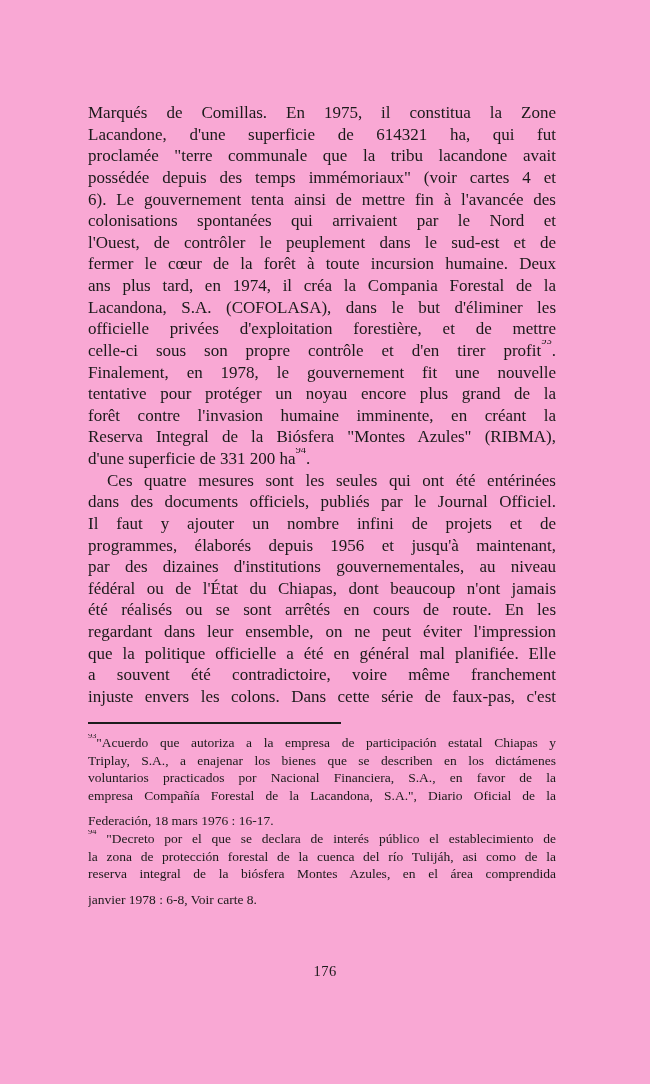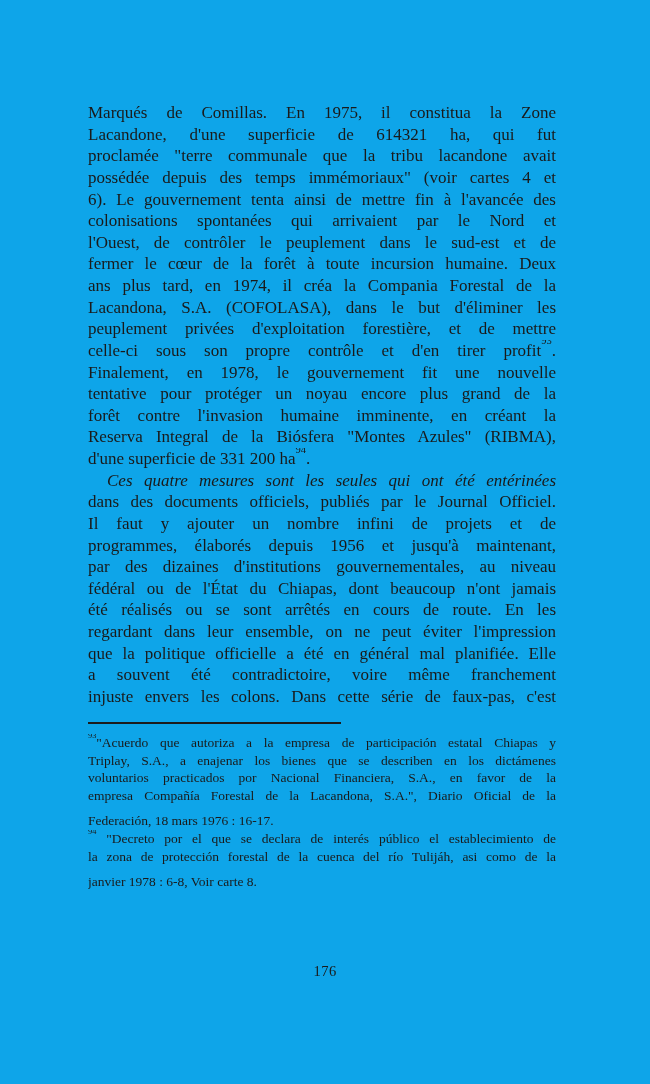--- a/index.html
+++ b/index.html
@@ -7,39 +7,39 @@
   body {
     position: relative;
     background: #fdfdfc;
     font-family: "Liberation Serif", "DejaVu Serif", serif;
     color: #1a1a1a;
     overflow: hidden;
   }
   .page {
     position: absolute;
     inset: 0;
-    background: #0ea5e9;
+    background: #f9a8d4;
   }
   .main-text {
     position: absolute;
     left: 88px;
     top: 102px;
     width: 468px;
     font-size: 17px;
   }
   .main-text .line {
     line-height: 21.63px;
     height: 21.63px;
     overflow: hidden;
     text-align: justify;
     text-align-last: justify;
     white-space: normal;
   }
   .line.lastline { text-align-last: left; }
-  .line.indent { text-indent: 19px; font-style: italic; }
+  .line.indent { text-indent: 19px; }
   .footnote-rule {
     position: absolute;
     left: 88px;
     top: 722px;
     width: 253px;
     height: 2px;
     background: #1c1c1c;
   }
   .footnotes {
     position: absolute;
@@ -83,21 +83,21 @@
         <div class="line">Marqués de Comillas. En 1975, il constitua la Zone</div>
         <div class="line">Lacandone, d'une superficie de 614321 ha, qui fut</div>
         <div class="line">proclamée "terre communale que la tribu lacandone avait</div>
         <div class="line">possédée depuis des temps immémoriaux" (voir cartes 4 et</div>
         <div class="line">6). Le gouvernement tenta ainsi de mettre fin à l'avancée des</div>
         <div class="line">colonisations spontanées qui arrivaient par le Nord et</div>
         <div class="line">l'Ouest, de contrôler le peuplement dans le sud-est et de</div>
         <div class="line">fermer le cœur de la forêt à toute incursion humaine. Deux</div>
         <div class="line">ans plus tard, en 1974, il créa la Compania Forestal de la</div>
         <div class="line">Lacandona, S.A. (COFOLASA), dans le but d'éliminer les</div>
-        <div class="line">peuplement privées d'exploitation forestière, et de mettre</div>
+        <div class="line">officielle privées d'exploitation forestière, et de mettre</div>
         <div class="line">celle-ci sous son propre contrôle et d'en tirer profit<sup class="sup">93</sup>.</div>
         <div class="line">Finalement, en 1978, le gouvernement fit une nouvelle</div>
         <div class="line">tentative pour protéger un noyau encore plus grand de la</div>
         <div class="line">forêt contre l'invasion humaine imminente, en créant la</div>
         <div class="line">Reserva Integral de la Biósfera "Montes Azules" (RIBMA),</div>
         <div class="line lastline">d'une superficie de 331 200 ha<sup class="sup">94</sup>.</div>
       </div>
       <div class="paragraph">
         <div class="line indent">Ces quatre mesures sont les seules qui ont été entérinées</div>
         <div class="line">dans des documents officiels, publiés par le Journal Officiel.</div>
@@ -117,17 +117,18 @@
       <div class="footnote">
         <div class="line"><sup class="sup">93</sup>"Acuerdo que autoriza a la empresa de participación estatal Chiapas y</div>
         <div class="line">Triplay, S.A., a enajenar los bienes que se describen en los dictámenes</div>
         <div class="line">voluntarios practicados por Nacional Financiera, S.A., en favor de la</div>
         <div class="line">empresa Compañía Forestal de la Lacandona, S.A.", Diario Oficial de la</div>
         <div class="line lastline">Federación, 18 mars 1976 : 16-17.</div>
       </div>
       <div class="footnote">
         <div class="line"><sup class="sup">94</sup> "Decreto por el que se declara de interés público el establecimiento de</div>
         <div class="line">la zona de protección forestal de la cuenca del río Tulijáh, asi como de la</div>
+        <div class="line">reserva integral de la biósfera Montes Azules, en el área comprendida</div>
         <div class="line lastline">janvier 1978 : 6-8, Voir carte 8.</div>
       </div>
     </div>
   <div class="page-number">176</div>
 </div>
 
 </body></html>

